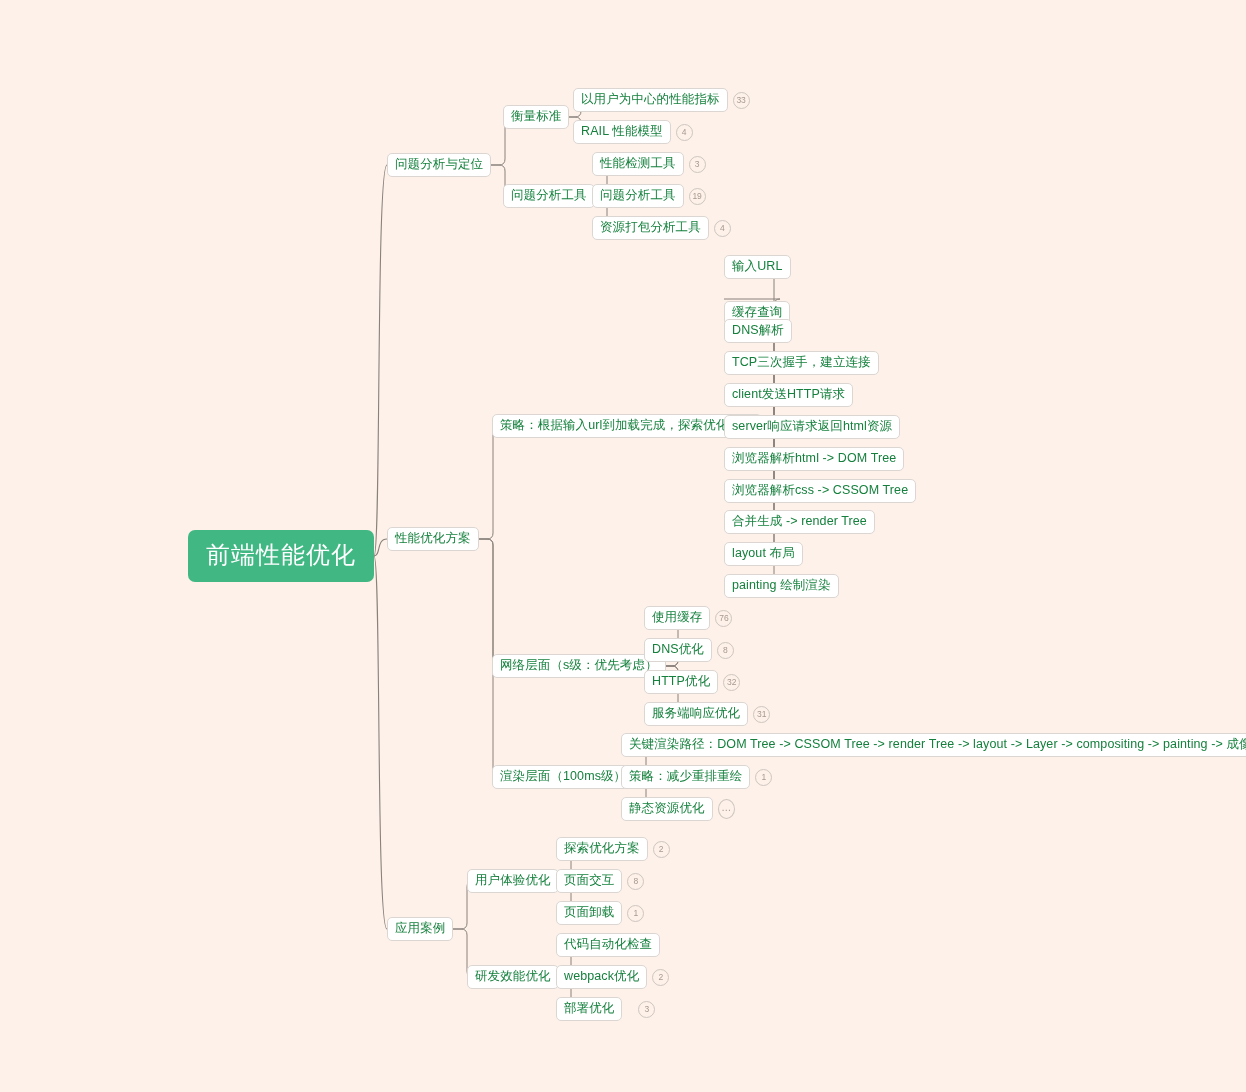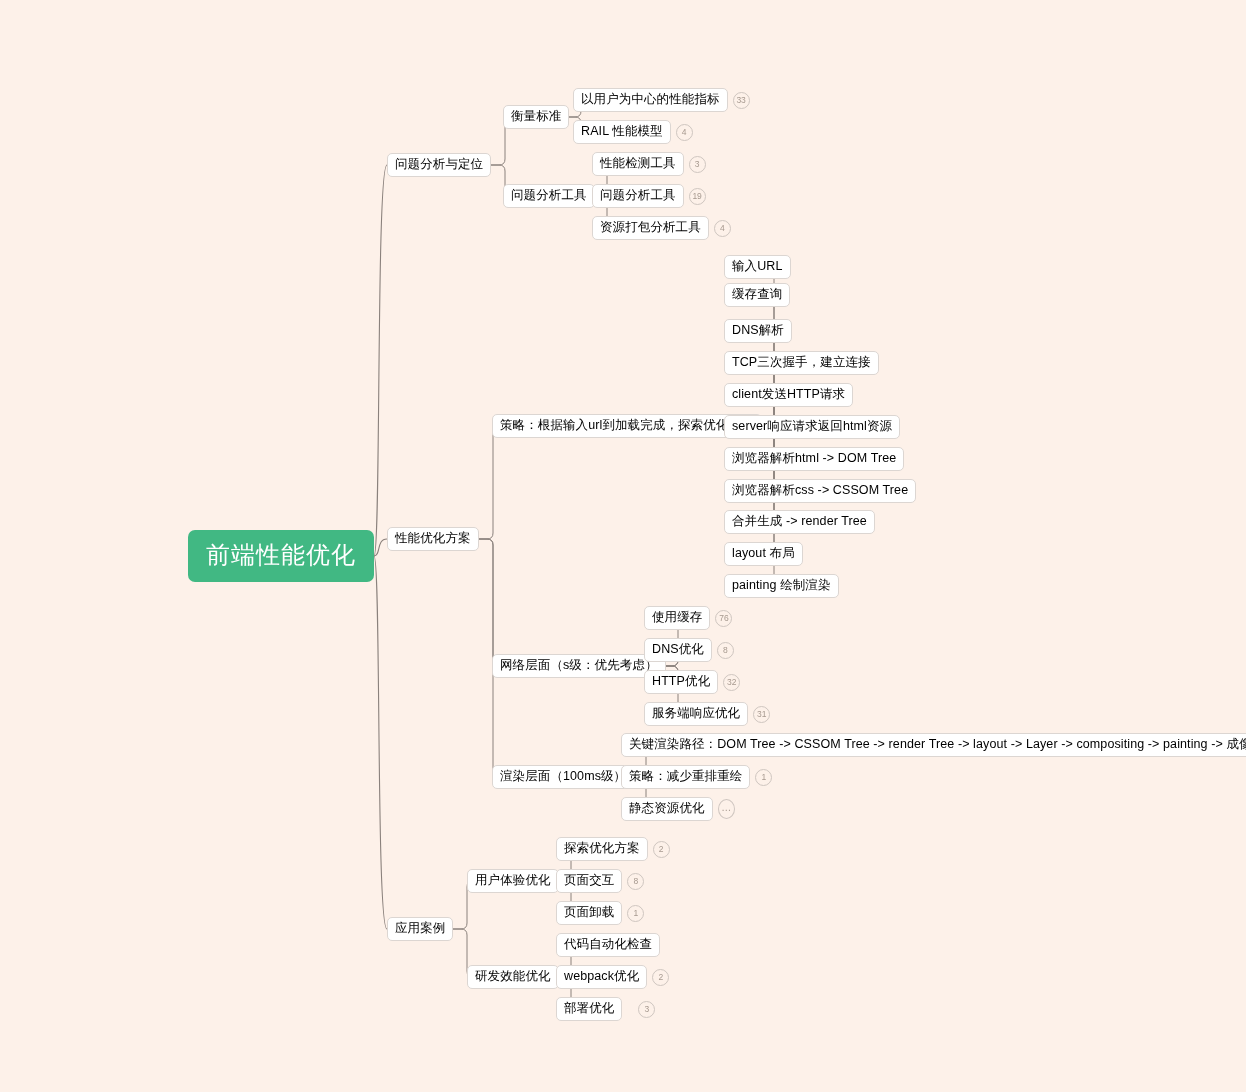--- a/index.html
+++ b/index.html
@@ -30,21 +30,21 @@
     white-space: nowrap;
     transform: translateY(-50%);
   }
   .node .box {
     background: #ffffff;
     border: 1px solid #dcd6d2;
     border-radius: 5px;
     padding: 3px 7px 4px 7px;
     font-size: 12.5px;
     line-height: 15px;
-    color: #000000;
+    color: #15803d;
     letter-spacing: 0.1px;
   }
   .node.root .box {
     background: #41b883;
     border: none;
     border-radius: 7px;
     color: #ffffff;
     font-size: 24px;
     line-height: 30px;
     padding: 10px 18px 12px 18px;
@@ -147,21 +147,21 @@
       </div>
       <div class="node" style="left: 387px; top: 539px;">
         <div class="box">性能优化方案</div>
       </div>
       <div class="node" style="left: 492px; top: 426px;">
         <div class="box">策略：根据输入url到加载完成，探索优化方案</div>
       </div>
       <div class="node" style="left: 724px; top: 267px;">
         <div class="box">输入URL</div>
       </div>
-      <div class="node" style="left: 724px; top: 295px; font-family: Liberation Serif, serif;">
+      <div class="node" style="left: 724px; top: 313px; font-family: Liberation Serif, serif;">
         <div class="box">缓存查询</div>
       </div>
       <div class="node" style="left: 724px; top: 331px;">
         <div class="box">DNS解析</div>
       </div>
       <div class="node" style="left: 724px; top: 363px;">
         <div class="box">TCP三次握手，建立连接</div>
       </div>
       <div class="node" style="left: 724px; top: 395px;">
         <div class="box">client发送HTTP请求</div>

